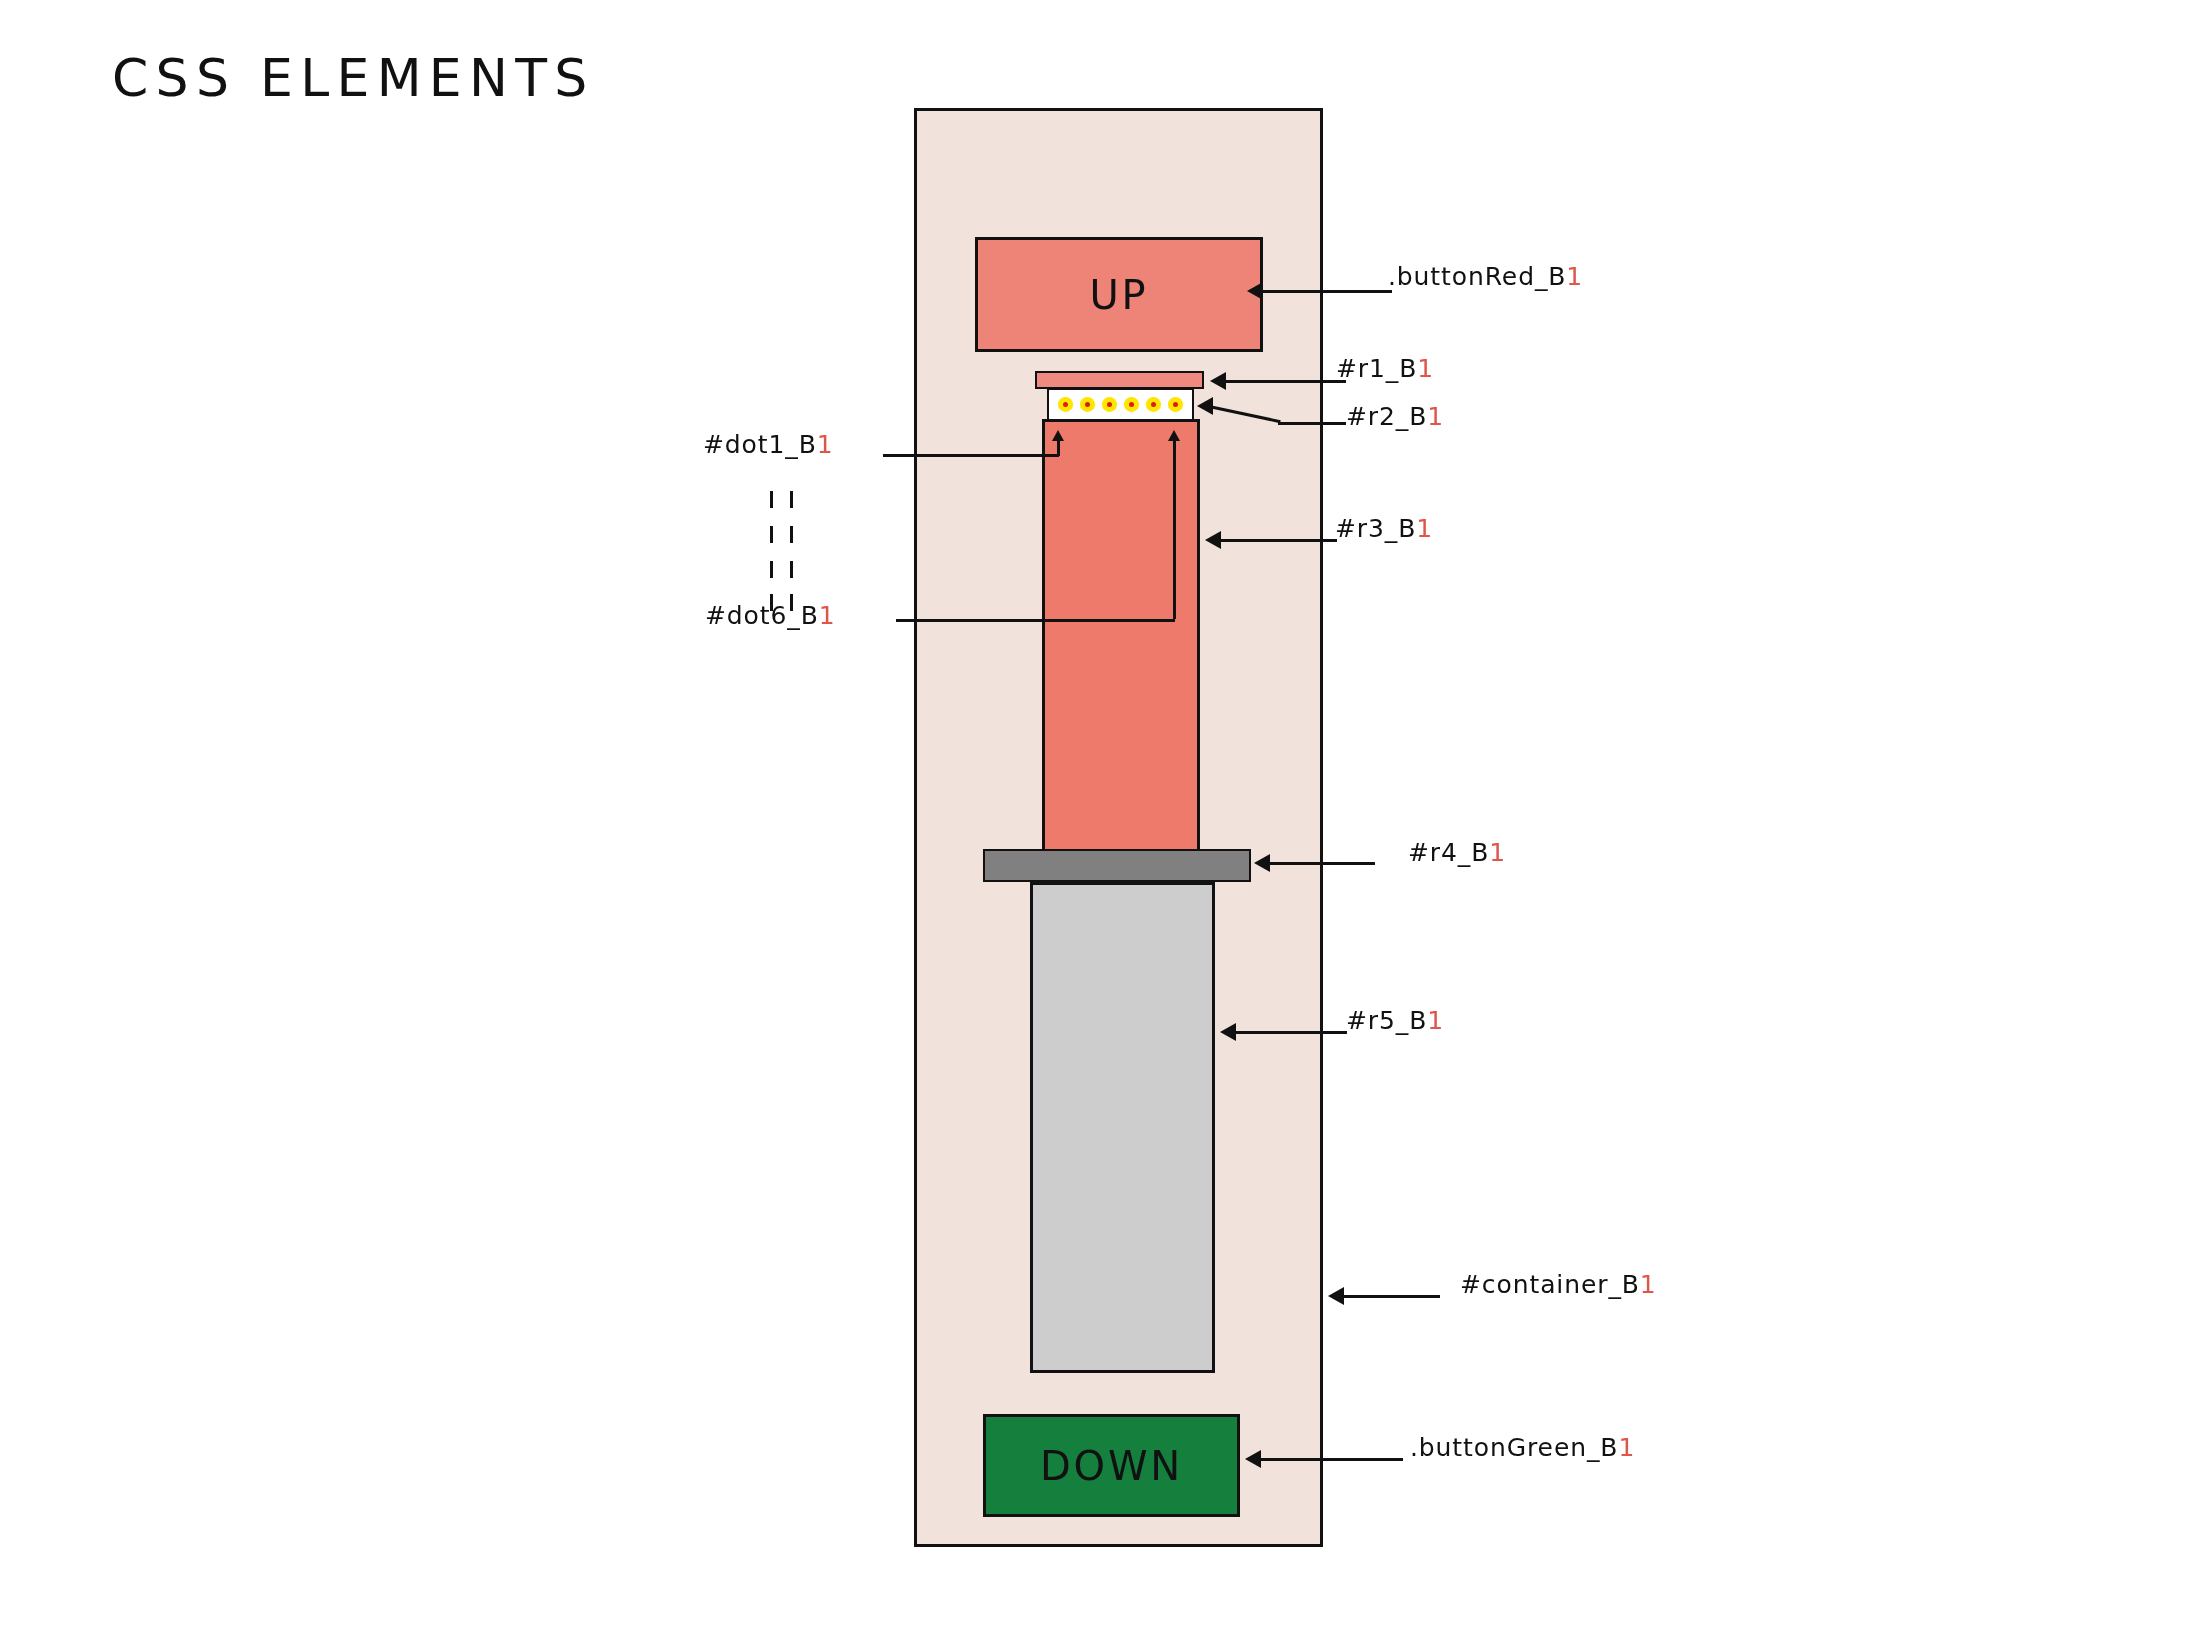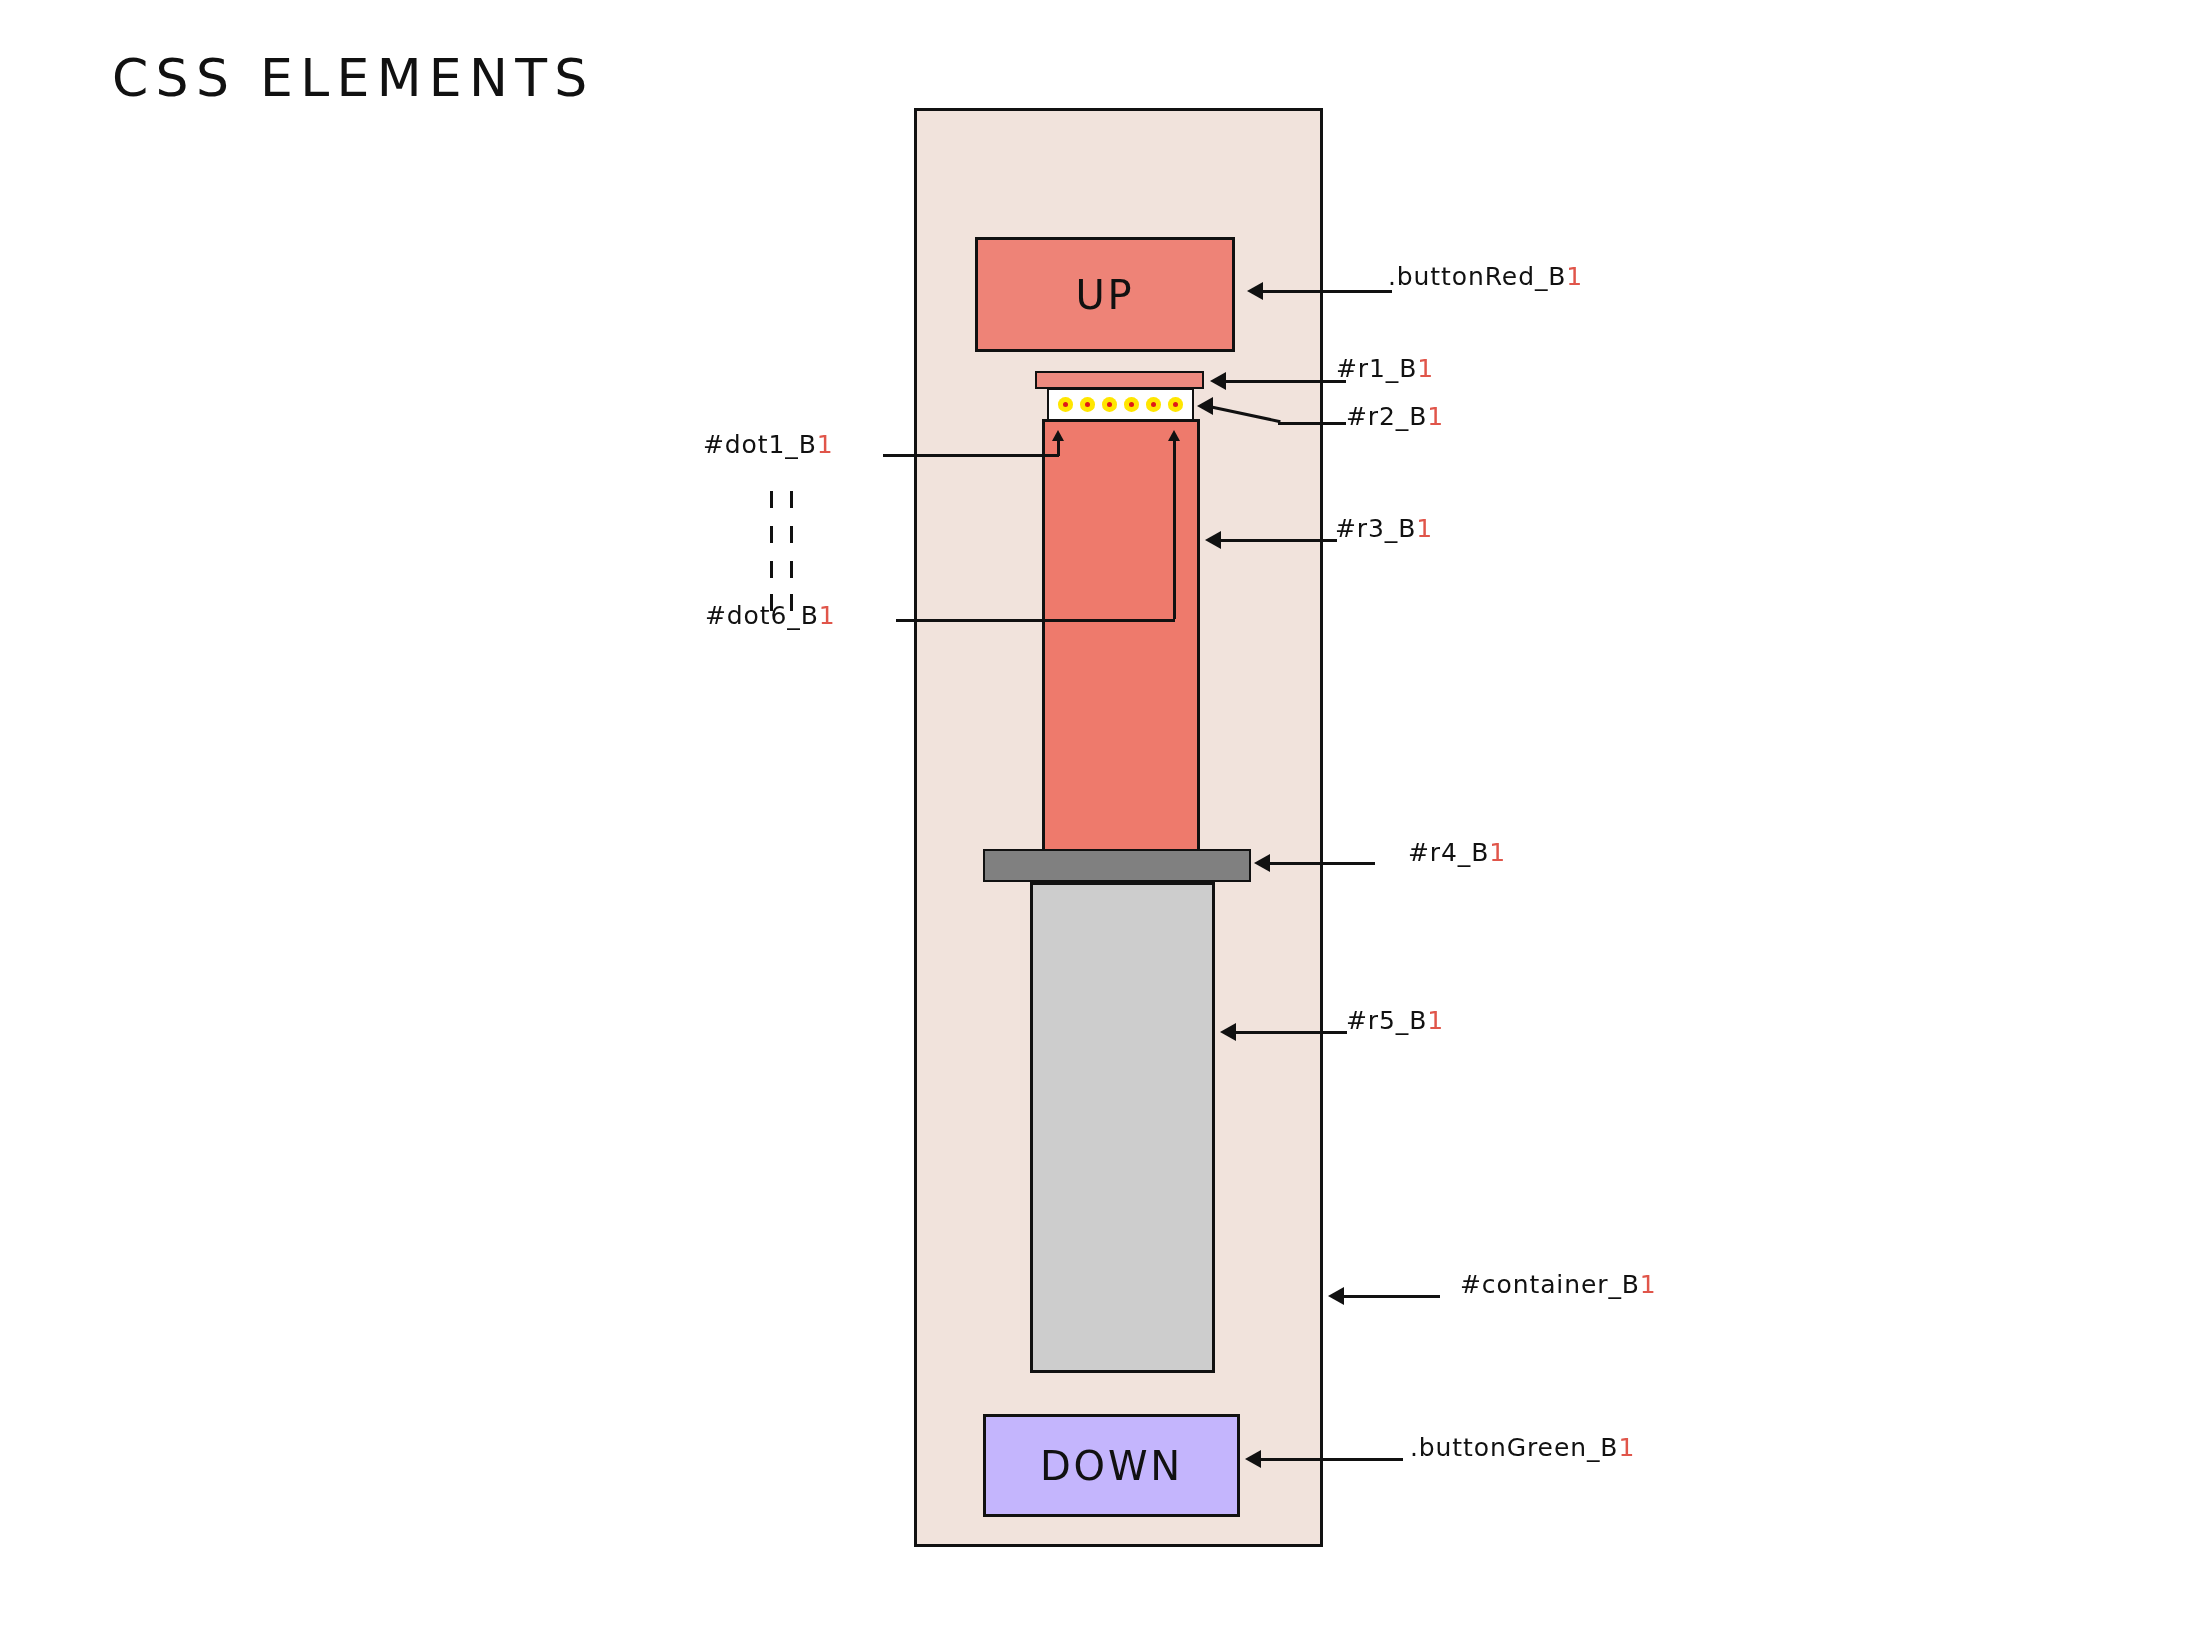--- a/index.html
+++ b/index.html
@@ -4,22 +4,22 @@
 <style>
   html, body { margin:0; padding:0; background:#ffffff; }
   body { width:2204px; height:1653px; position:relative; overflow:hidden;
          font-family: "DejaVu Sans", sans-serif; color:#111; }
   .abs { position:absolute; box-sizing:border-box; }
   .title { left:112px; top:48px; font-size:52px; letter-spacing:7.3px; font-weight:400; color:#111; }
   .container { left:914px; top:108px; width:409px; height:1439px;
                background:#f1e3dc; border:3.7px solid #111; }
   .box { border:3.7px solid #111; }
   .btn { display:flex; align-items:center; justify-content:center; font-size:40px; letter-spacing:2.8px; color:#111; }
-  .btn-red { left:975px; top:237px; width:260px; height:115px; background:#ee8377; }
-  .btn-green { left:983px; top:1414px; width:257px; height:103px; background:#c4b5fd; }
+  .btn-red { left:975px; top:237px; width:288px; height:115px; background:#ee8377; }
+  .btn-green { left:983px; top:1414px; width:257px; height:103px; background:#15803d; }
   .r1 { left:1035px; top:371px; width:169px; height:18.4px; background:#ee8a7f; border-width:2.8px; }
   .r2 { left:1047px; top:388px; width:147px; height:33px; background:#ffffff; border-width:2.8px;
         display:flex; align-items:center; justify-content:space-around; padding:0 5.5px; }
   .dot { width:14.7px; height:14.7px; border-radius:50%; background:#ffe600; position:relative; }
   .dot::after { content:""; position:absolute; left:4.6px; top:4.6px; width:5.5px; height:5.5px; border-radius:50%; background:#e01818; }
   .r3 { left:1042px; top:419px; width:158px; height:450px; background:#ee7a6c; }
   .r4 { left:983px; top:849px; width:268px; height:33px; background:#808080; border-width:2.8px; }
   .r5 { left:1030px; top:882px; width:185px; height:491px; background:#cdcdcd; }
   .label { font-size:25px; white-space:nowrap; color:#111; letter-spacing:0.9px; }
   .label .red { color:#e0554a; }

